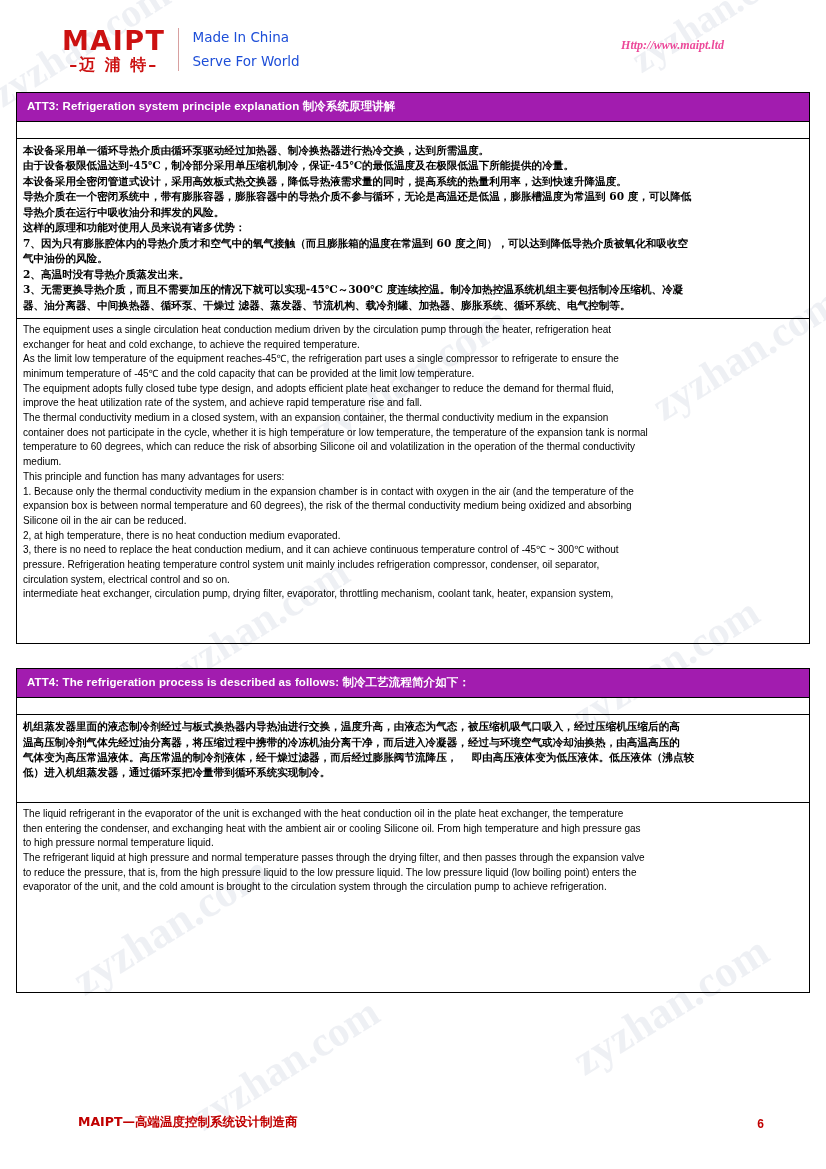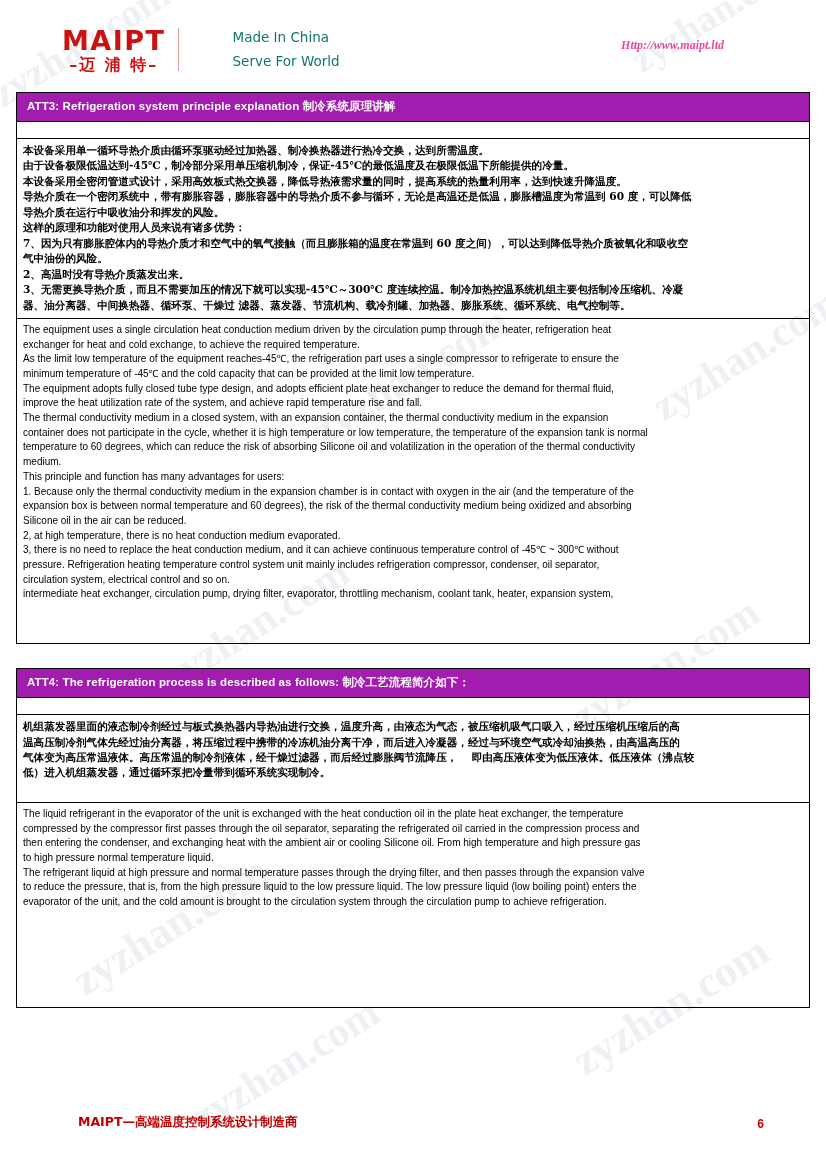--- a/index.html
+++ b/index.html
@@ -54,25 +54,24 @@
     color: #cc1111;
     margin-top: 3px;
   }
   .logo-divider {
     width: 1px;
     align-self: stretch;
     background: #d8a0a0;
     margin: 2px 14px 2px 0;
   }
   .logo-right {
-    color: #0f766e;
+    color: #1d4ed8;
     font-size: 13.5px;
     line-height: 1.75;
     font-family: "DejaVu Sans", sans-serif;
-    margin-left: 40px;
   }
   .site-url {
     margin-left: auto;
     color: #ec4899;
     font-style: italic;
     font-weight: bold;
     font-size: 12px;
     font-family: "Liberation Serif", serif;
     padding-top: 12px;
     padding-right: 62px;
@@ -231,21 +230,20 @@
   <div class="box cn">
     <p>机组蒸发器里面的液态制冷剂经过与板式换热器内导热油进行交换，温度升高，由液态为气态，被压缩机吸气口吸入，经过压缩机压缩后的高</p>
     <p>温高压制冷剂气体先经过油分离器，将压缩过程中携带的冷冻机油分离干净，而后进入冷凝器，经过与环境空气或冷却油换热，由高温高压的</p>
     <p>气体变为高压常温液体。高压常温的制冷剂液体，经干燥过滤器，而后经过膨胀阀节流降压，　 即由高压液体变为低压液体。低压液体（沸点较</p>
     <p>低）进入机组蒸发器，通过循环泵把冷量带到循环系统实现制冷。</p>
     <div class="gap-16"></div>
   </div>
 
   <div class="box en">
     <p>The liquid refrigerant in the evaporator of the unit is exchanged with the heat conduction oil in the plate heat exchanger, the temperature</p>
-    <p>compressed by the compressor first passes through the oil separator, separating the refrigerated oil carried in the compression process and</p>
     <p>then entering the condenser, and exchanging heat with the ambient air or cooling Silicone oil. From high temperature and high pressure gas</p>
     <p>to high pressure normal temperature liquid.</p>
     <p>The refrigerant liquid at high pressure and normal temperature passes through the drying filter, and then passes through the expansion valve</p>
     <p>to reduce the pressure, that is, from the high pressure liquid to the low pressure liquid. The low pressure liquid (low boiling point) enters the</p>
     <p>evaporator of the unit, and the cold amount is brought to the circulation system through the circulation pump to achieve refrigeration.</p>
     <div style="height:92px"></div>
   </div>
 
 </div>
 

